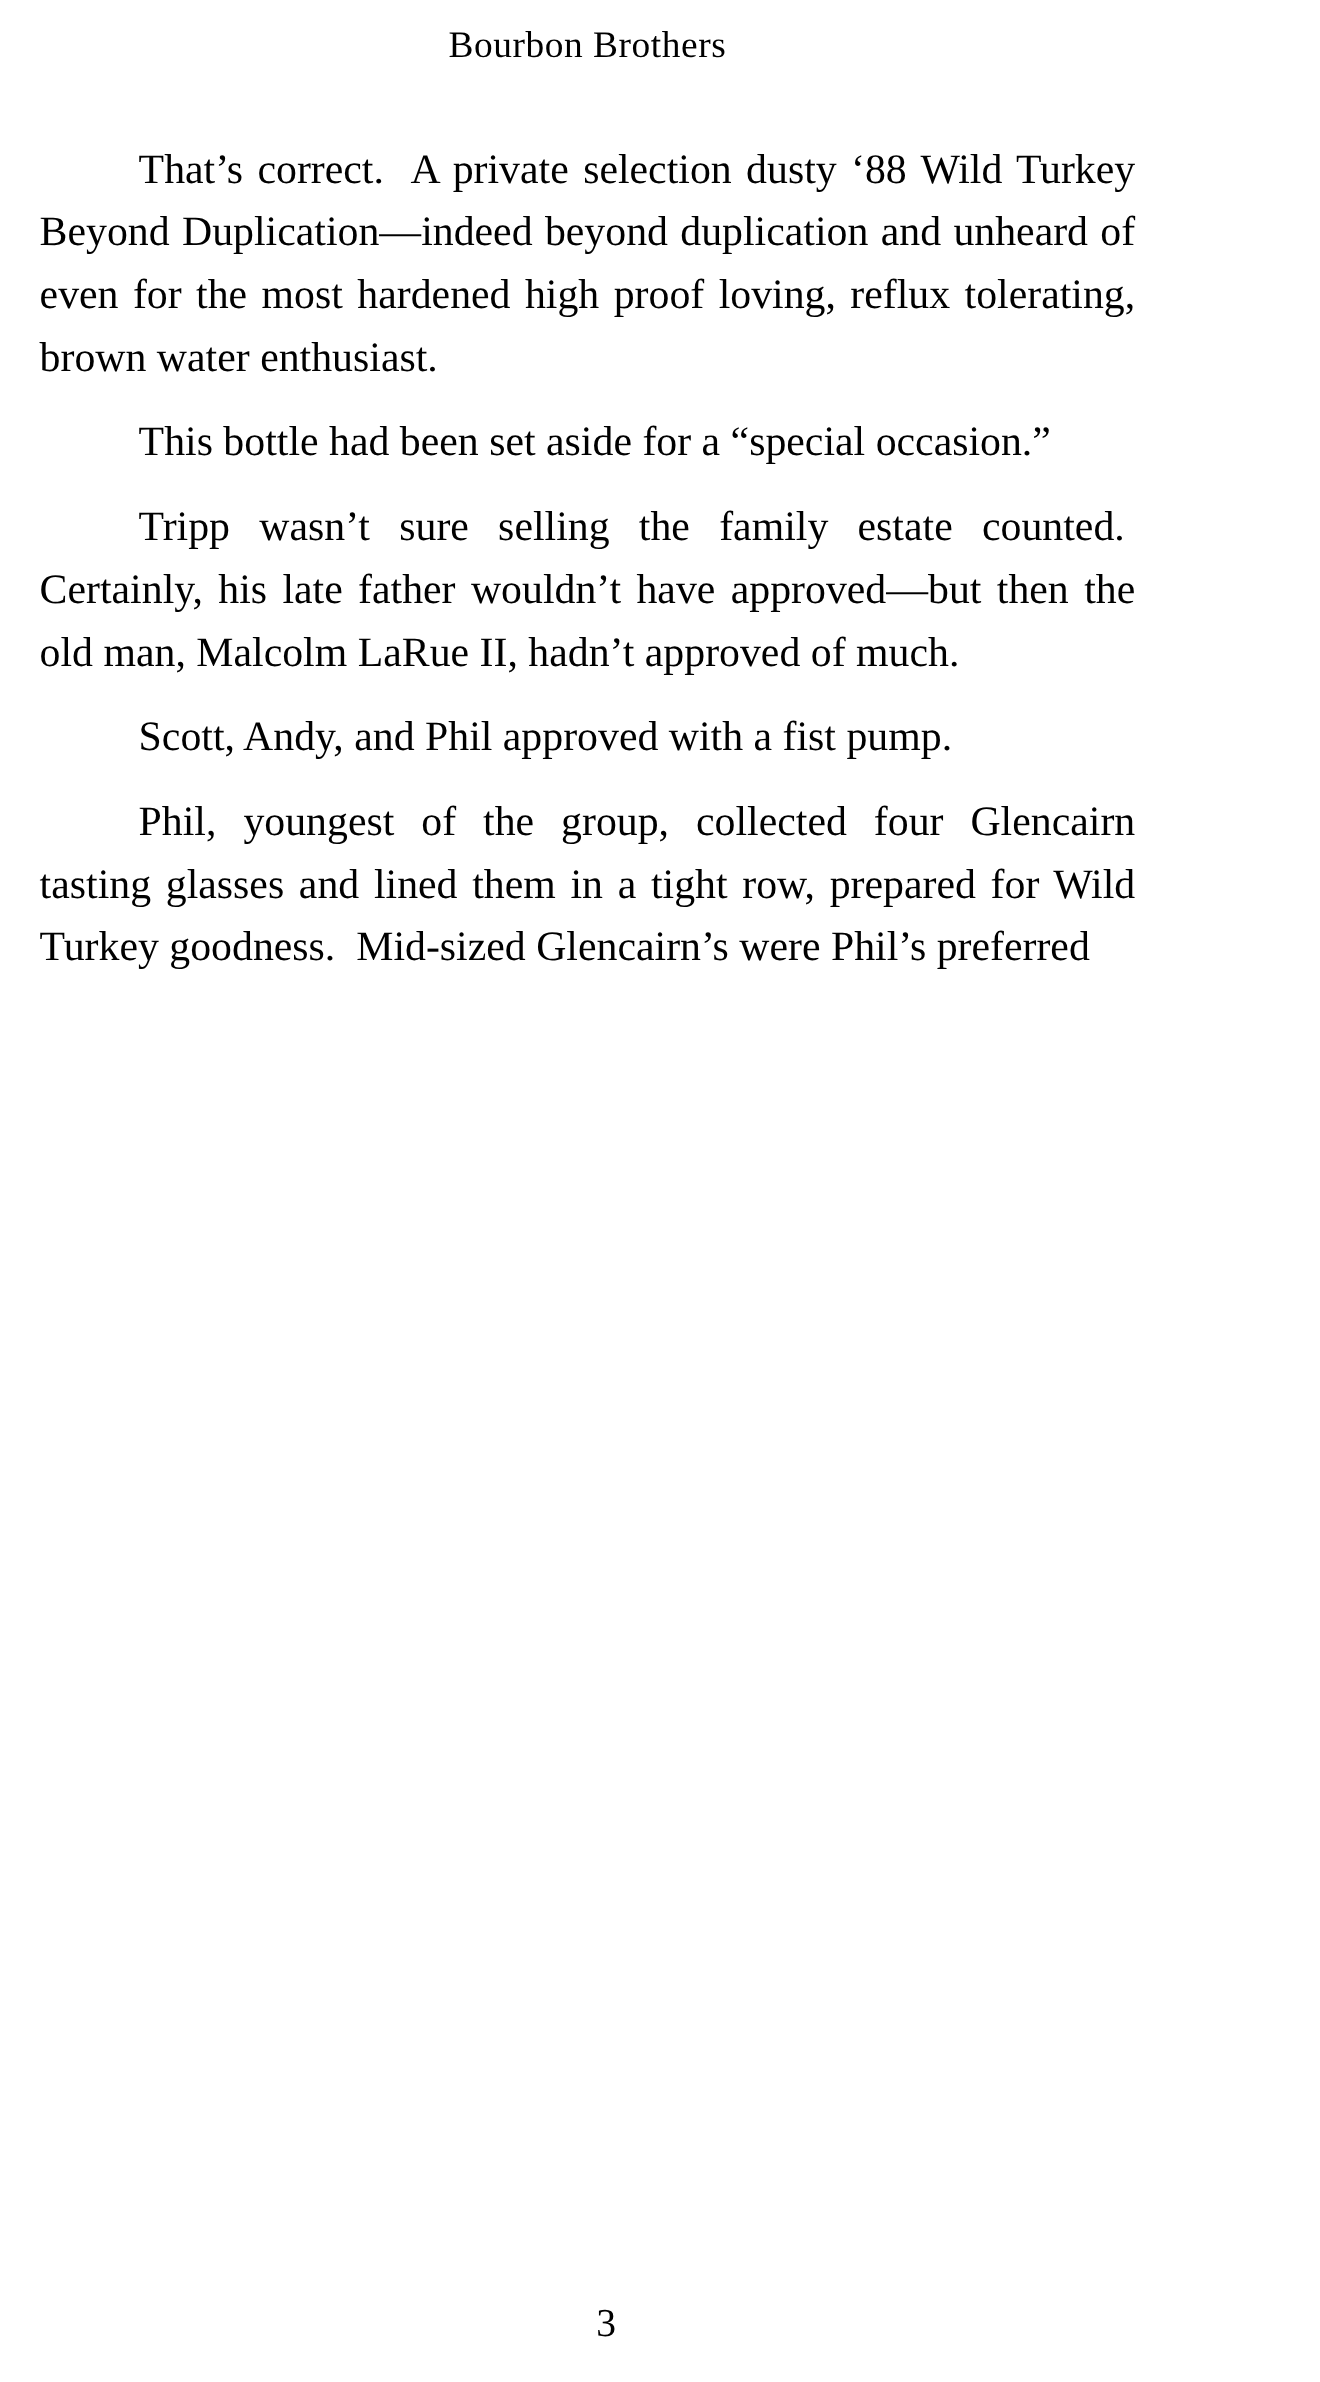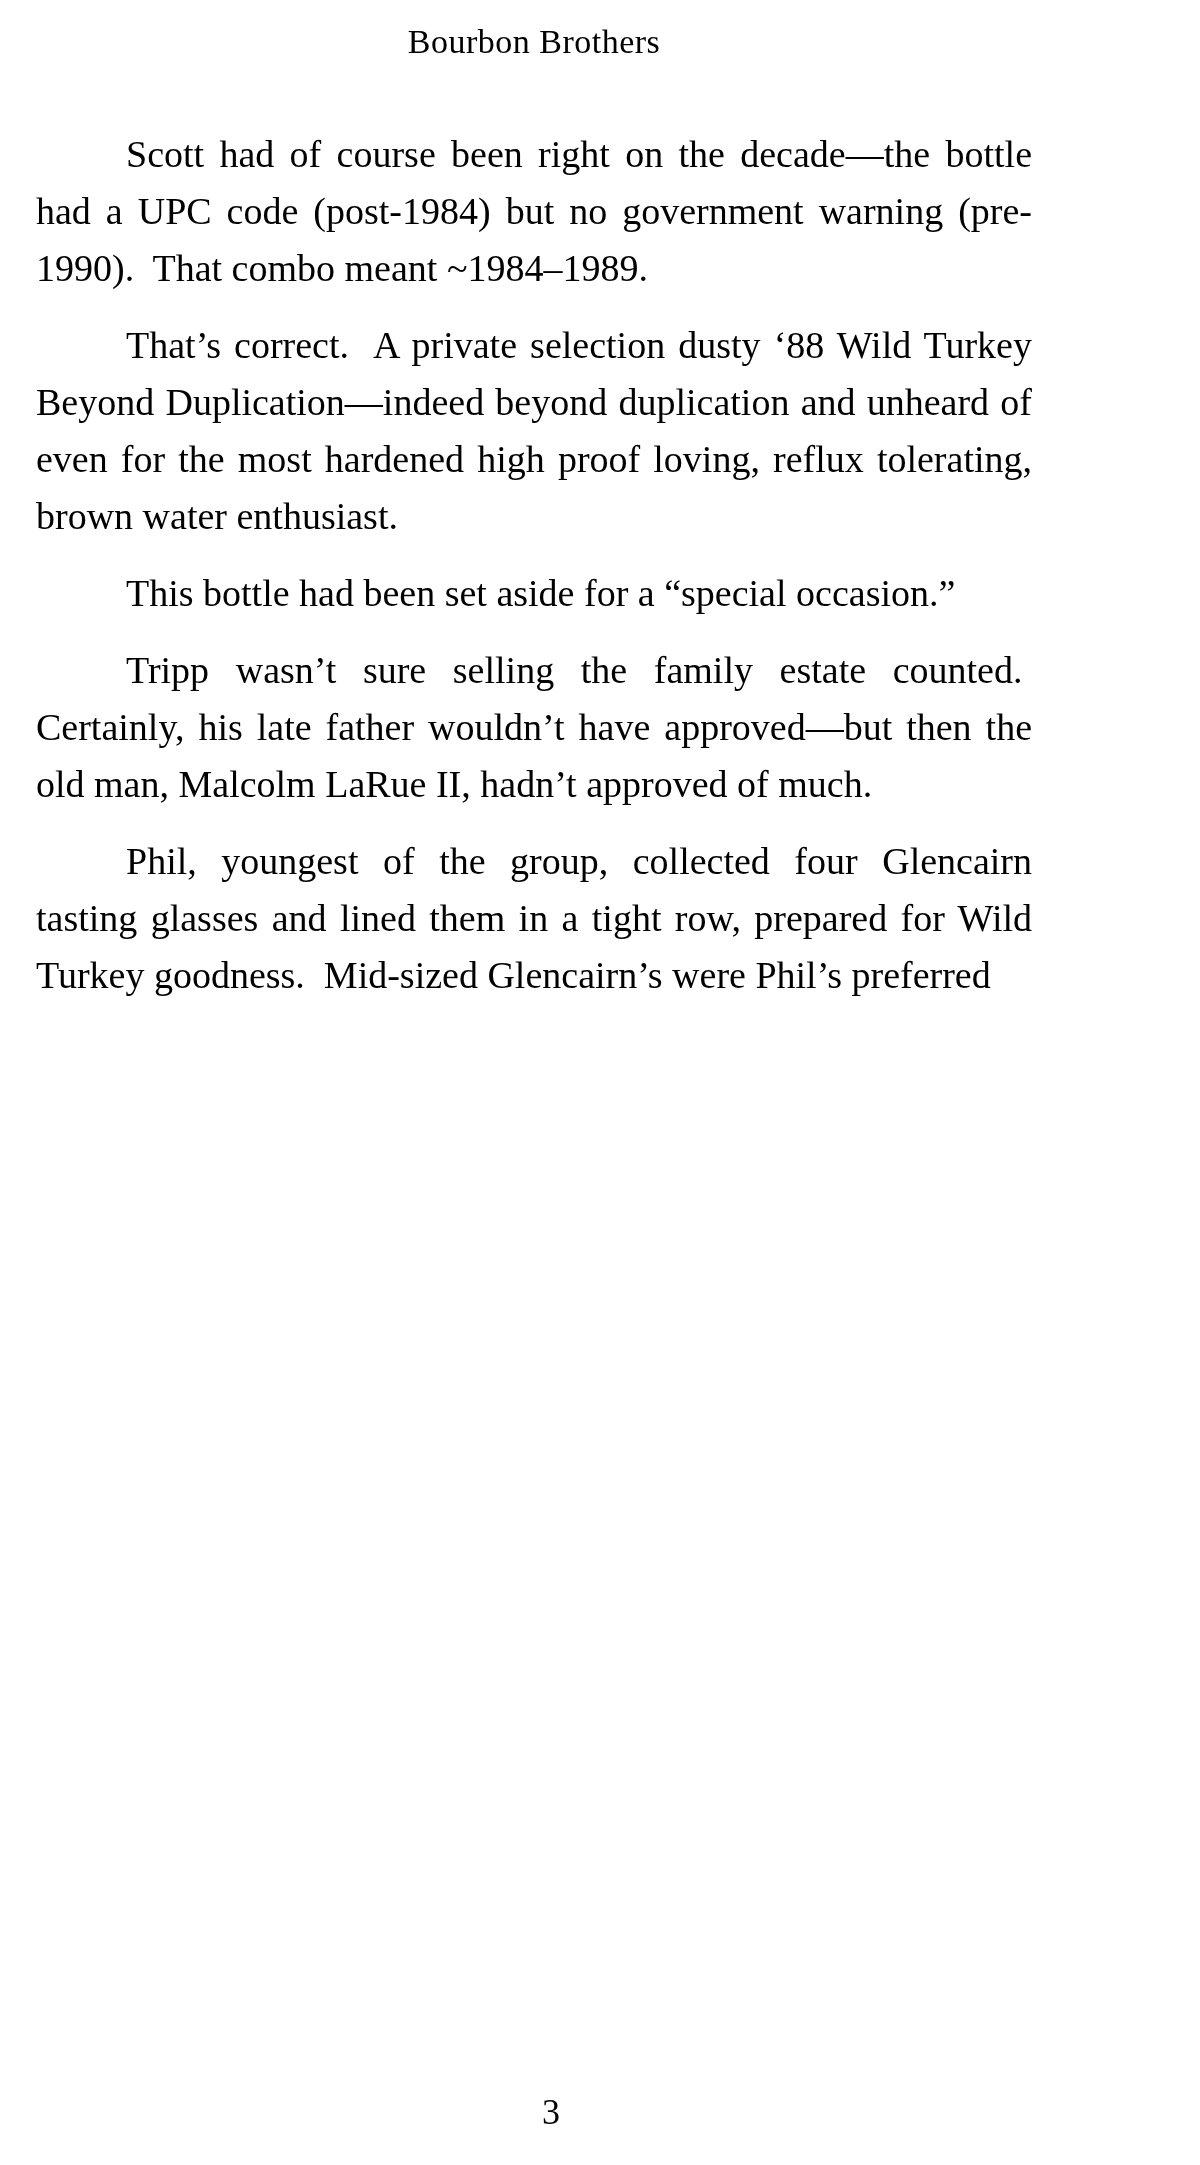--- a/index.html
+++ b/index.html
@@ -43,21 +43,21 @@
     font-size: 36px;
   }
 </style>
 </head>
 <body>
 
 <div class="page">
   <div class="running-header">Bourbon Brothers</div>
 
   <div class="body-text">
-      <p>Scott had of course been right on the decade—the bottle had a UPC code (post-1984) but no government warning (pre-1990).&nbsp; That combo meant ~1984–1989.</p>
       <p>That’s correct.&nbsp; A private selection dusty ‘88 Wild Turkey Beyond Duplication—indeed beyond duplication and unheard of even for the most hardened high proof loving, reflux tolerating, brown water enthusiast.</p>
       <p>This bottle had been set aside for a “special occasion.”</p>
       <p>Tripp wasn’t sure selling the family estate counted.&nbsp; Certainly, his late father wouldn’t have approved—but then the old man, Malcolm LaRue II, hadn’t approved of much.</p>
+      <p>Scott, Andy, and Phil approved with a fist pump.</p>
       <p>Phil, youngest of the group, collected four Glencairn tasting glasses and lined them in a tight row, prepared for Wild Turkey goodness.&nbsp; Mid-sized Glencairn’s were Phil’s preferred</p>
     </div>
 
   <div class="page-number">3</div>
 </div>
 
 </body></html>

